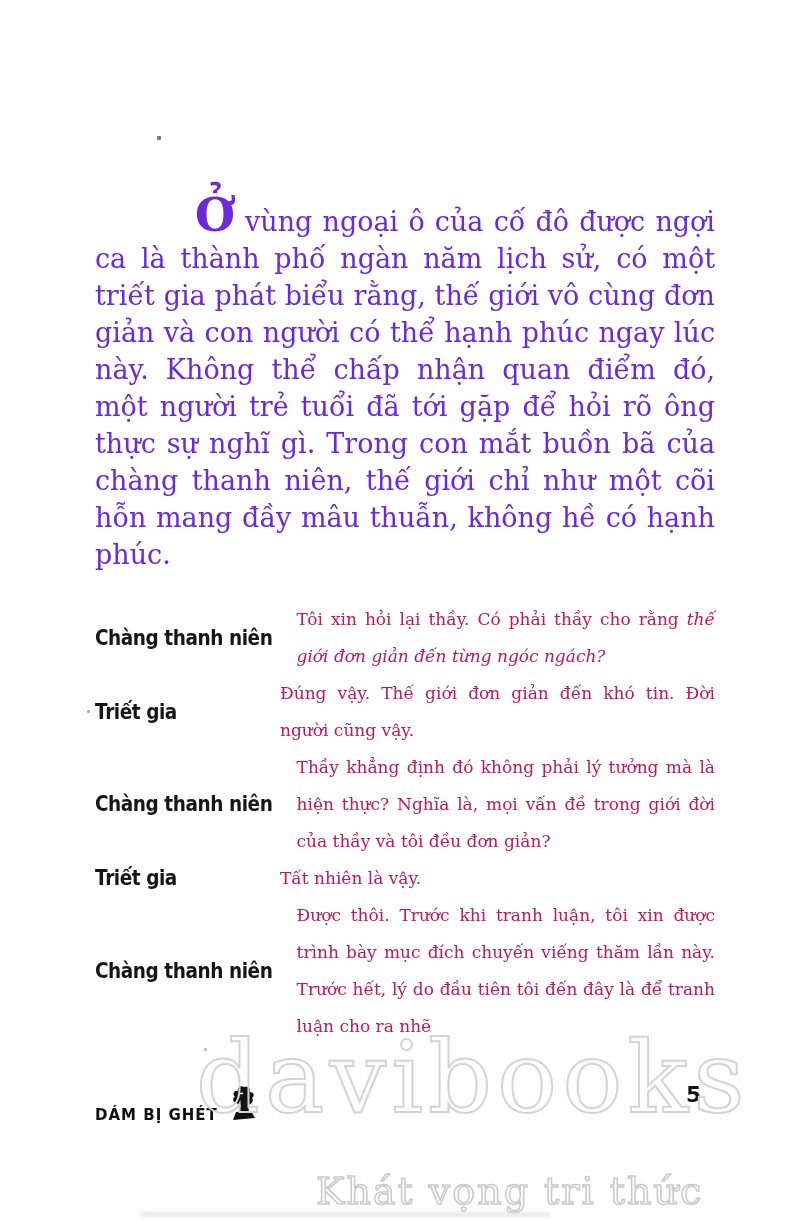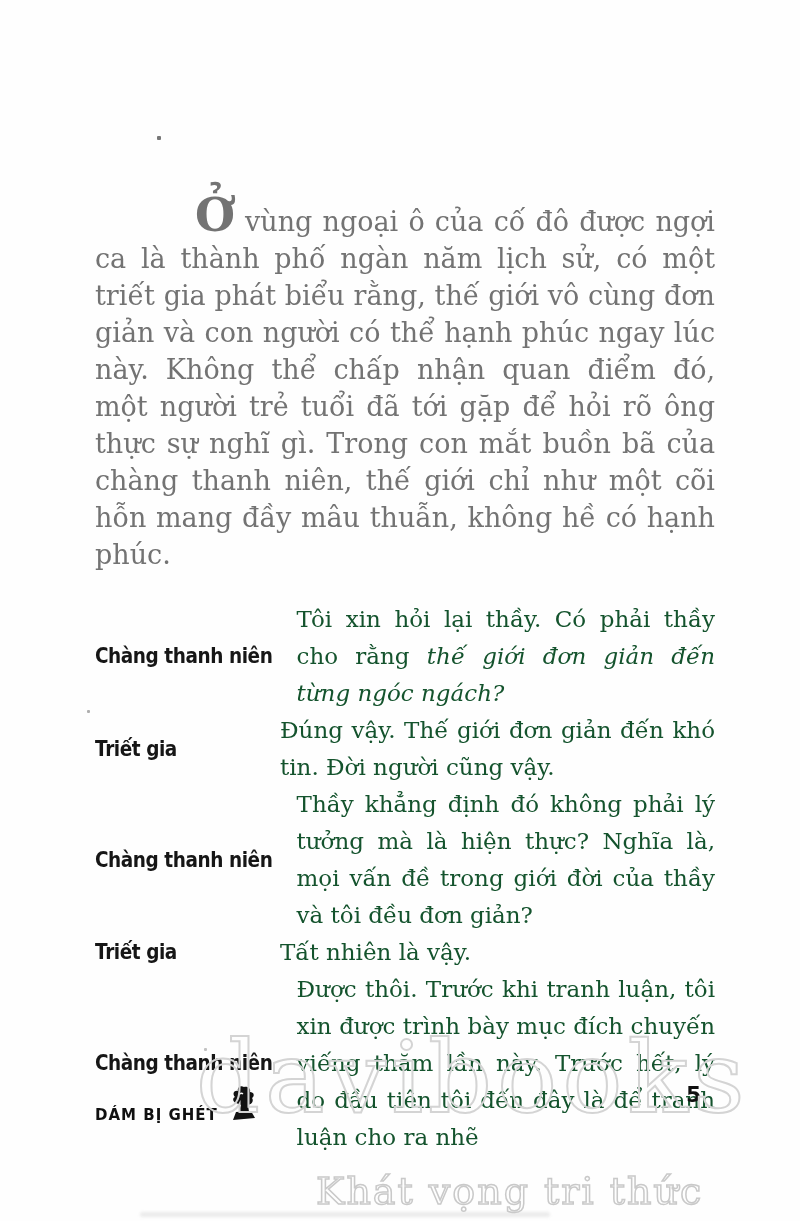--- a/index.html
+++ b/index.html
@@ -16,42 +16,42 @@
 
   
   .content {
     position:absolute; left:95px; top:197px; width:620px;
   }
   .opening {
     margin:0;
     font-size:27px; line-height:37px;
     text-align:justify;
     text-indent:100px;
-    color:#737373;
+    color:#6d28d9;
   }
   .dropcap {
     font-size:46px; font-weight:700; line-height:37px;
     letter-spacing:1px; margin-right:9px;
   }
 
   
   .dialogue { margin-top:28px; }
   .dlg-row { display:flex; align-items:center; }
   .speaker {
     flex:0 0 185px;
     font-family:"DejaVu Sans", sans-serif;
     font-weight:700; font-size:21px; line-height:37px;
     letter-spacing:-0.5px; white-space:nowrap;
     transform:scaleX(0.88); transform-origin:0 50%;
     color:#161616;
   }
   .speech {
     flex:1;
-    font-size:23px; line-height:37px;
-    text-align:justify; color:#14532d;
+    font-size:17px; line-height:37px;
+    text-align:justify; color:#be185d;
   }
   .speech .it { font-style:italic; }
 
   
   .footer-left {
     position:absolute; left:95px; top:1084px;
     display:flex; align-items:flex-end; gap:9px;
   }
   .book-title {
     font-family:"DejaVu Sans", sans-serif;

